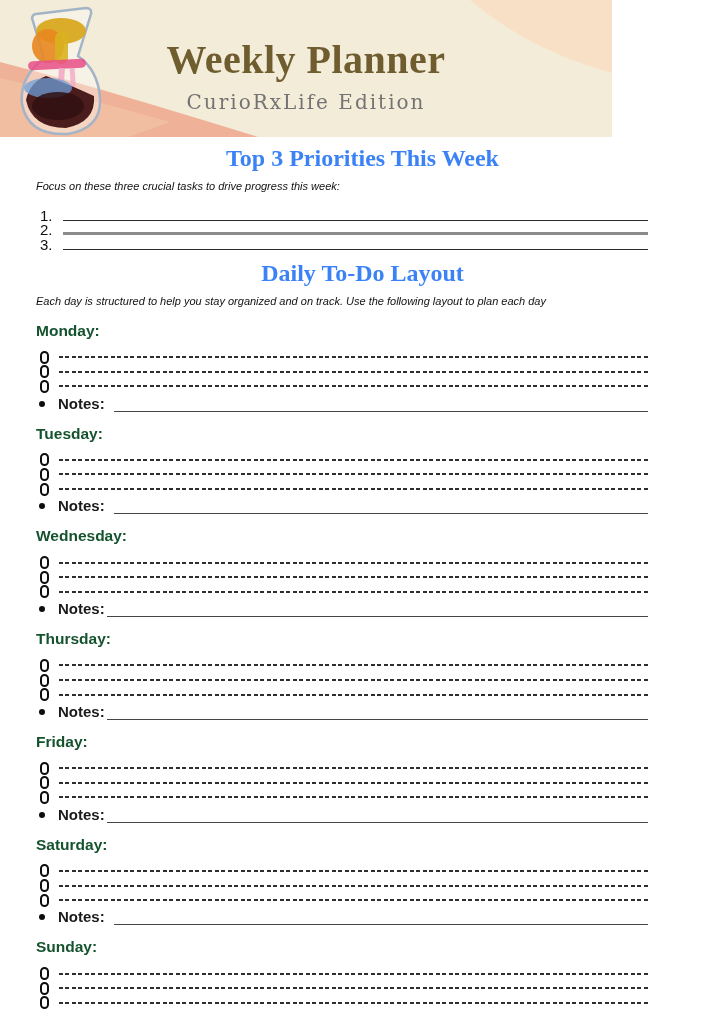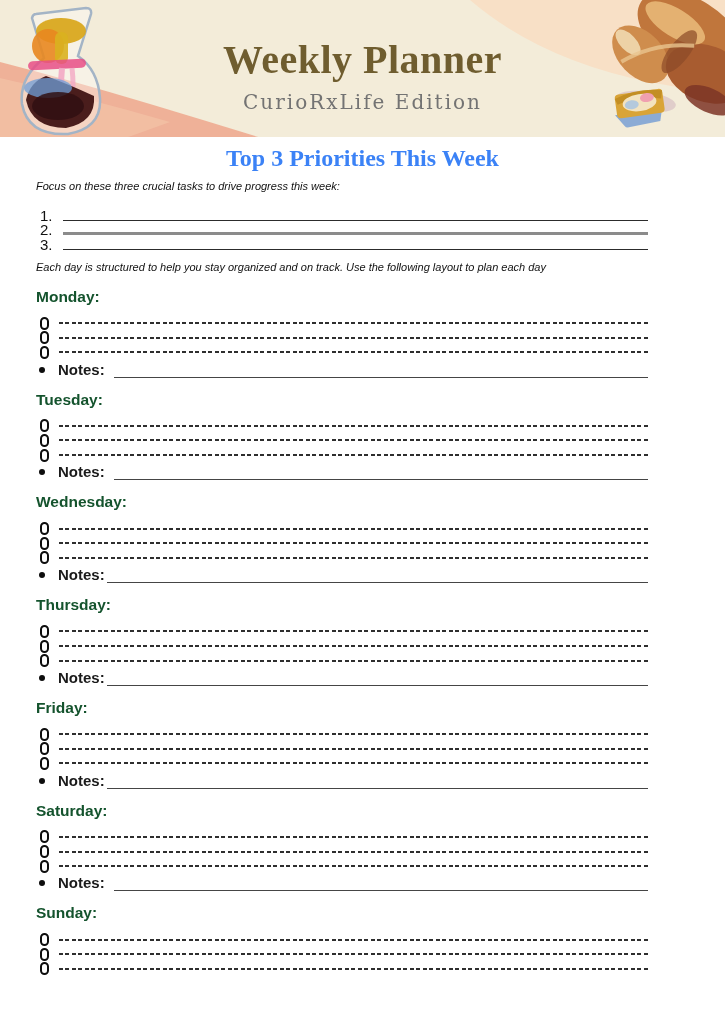--- a/index.html
+++ b/index.html
@@ -9,21 +9,21 @@
     background:#ffffff;
     font-family:"Liberation Sans", sans-serif;
     color:#161616;
     overflow:hidden;
     position:relative;
   }
 
   
   .header {
     position:relative;
-    width:725px; height:137px;
+    width:612px; height:137px;
     background:#f3ecd9;
     overflow:hidden;
   }
   .header-art { position:absolute; top:0; left:0; }
   .header-text {
     position:absolute; top:0; left:0; width:100%; height:100%;
     display:flex; flex-direction:column; align-items:center; justify-content:center;
     padding-top:14px;
   }
   .title {
@@ -152,20 +152,21 @@
     <span class="prio-num">2.</span>
     <span class="prio-line thick"></span>
   </div>
 
   <div class="prio-row">
     <span class="prio-num">3.</span>
     <span class="prio-line thin"></span>
   </div>
 </div>
 
+  <h2 class="section-heading daily-heading">Daily To-Do Layout</h2>
   <p class="desc">Each day is structured to help you stay organized and on track. Use the following layout to plan each day</p>
 
   <div class="days" id="days-container">
   <section class="day">
     <div class="day-label">Monday:</div>
     <div class="todo-rows">
       <div class="todo-row">
         <span class="checkbox"></span>
         <span class="dash-line"></span>
       </div>

